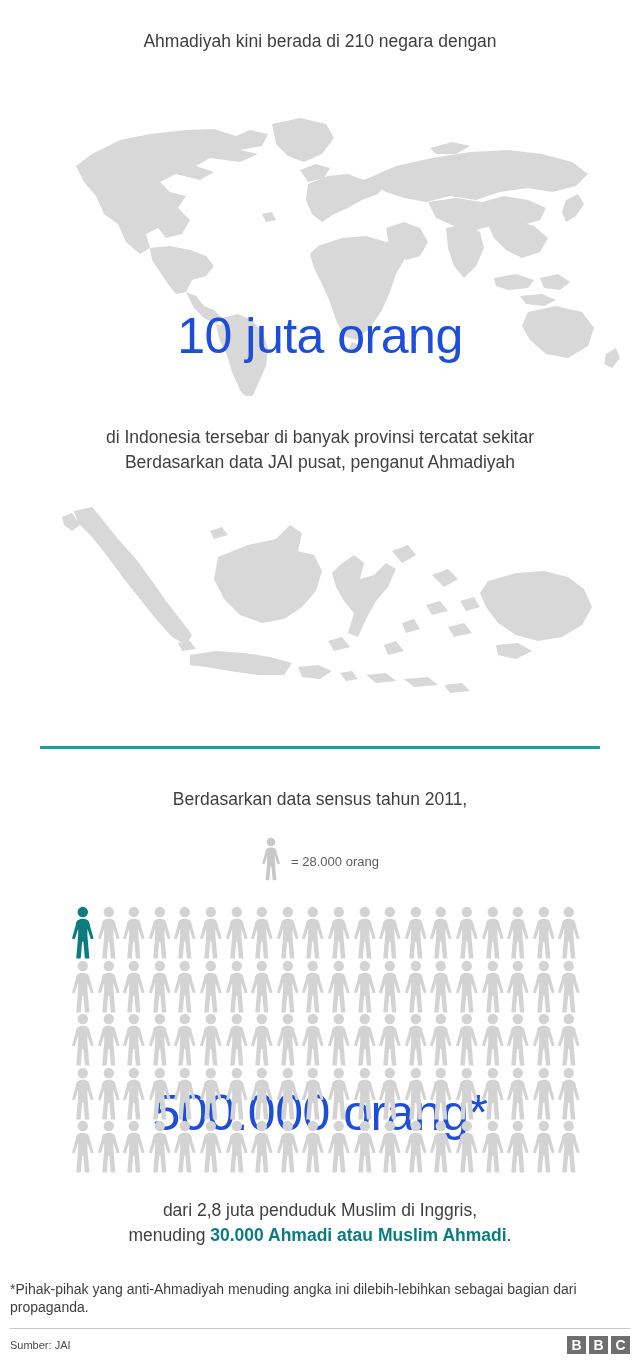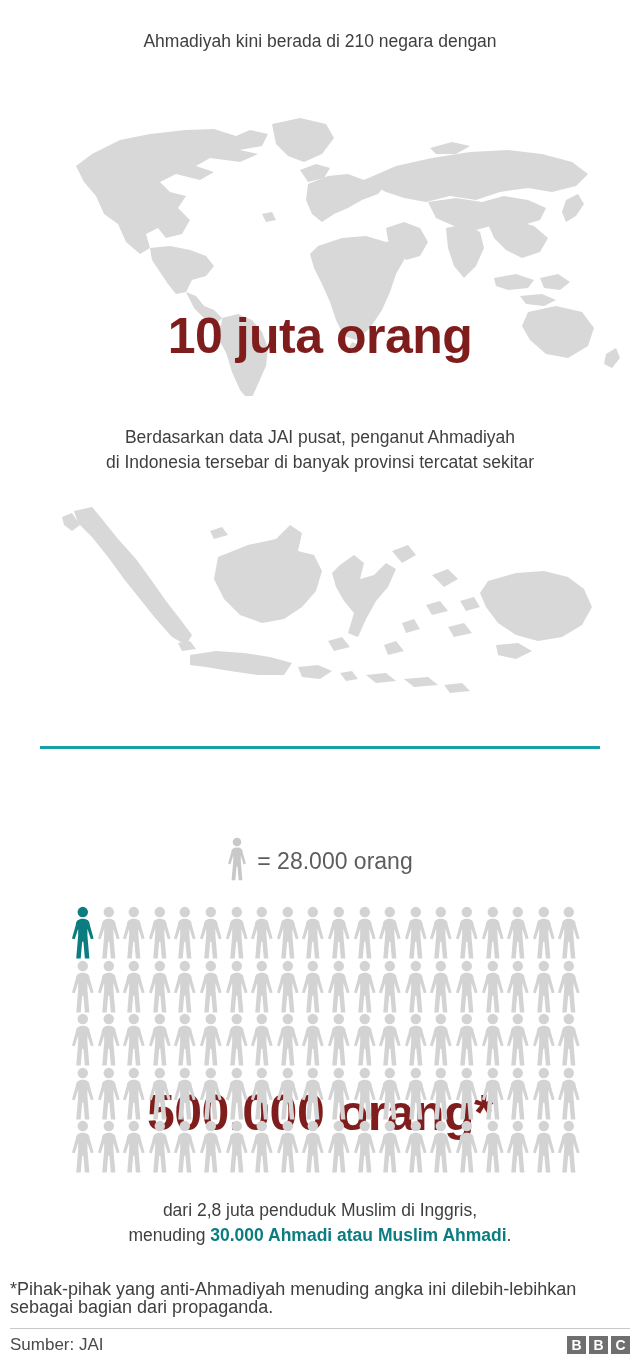--- a/index.html
+++ b/index.html
@@ -17,22 +17,22 @@
   .intro{
     font-size:17.5px;
     line-height:25px;
     text-align:center;
     color:#3f3f3f;
     font-weight:400;
   }
 
   .bignum{
     font-size:50px;
-    font-weight:bold;
-    color:#7f1d1d;
+    font-weight:normal;
+    color:#1d4ed8;
     text-align:center;
     letter-spacing:-0.5px;
     line-height:1;
   }
 
   
   #sec-world-title{position:absolute;left:0;top:29px;width:640px;}
   #world-block{position:absolute;left:0;top:96px;width:640px;height:300px;}
   #world-map{position:absolute;left:0;top:0;width:640px;height:300px;}
   #world-number{position:absolute;left:0;top:215px;width:640px;}
@@ -51,21 +51,21 @@
 
   
   #sec-census-title{position:absolute;left:0;top:787px;width:640px;}
 
   #legend{
     position:absolute;left:0;top:833px;width:640px;height:52px;
     display:flex;align-items:center;justify-content:center;gap:10px;
   }
   #legend .legend-figure{width:20px;height:44px;display:block;}
   #legend .legend-text{
-    font-size:23px;color:#5d5d5d;line-height:1;
+    font-size:13px;color:#5d5d5d;line-height:1;
     position:relative;top:2px;
   }
 
   
   #pictogram{
     position:absolute;left:70px;top:906px;
     width:512px;height:268px;
   }
   #pictogram .prow{
     display:flex;height:53.6px;
@@ -74,32 +74,32 @@
     width:25.6px;height:53.6px;display:block;
     flex:0 0 25.6px;
   }
 
   
   #census-caption{position:absolute;left:0;top:1198px;width:640px;text-align:center;}
   #census-caption .hl{color:#0b7d81;font-weight:bold;}
 
   #footnote{
     position:absolute;left:10px;top:1280px;width:624px;
-    font-size:18px;line-height:18px;color:#3f3f3f;text-align:left;
+    font-size:14px;line-height:18px;color:#3f3f3f;text-align:left;
   }
 
   #source-rule{
     position:absolute;left:10px;top:1328px;width:620px;height:1px;
     background:#c9c9c9;
   }
   #source-row{
     position:absolute;left:10px;top:1336px;width:620px;height:20px;
   }
   #source-text{
-    position:absolute;left:0;top:0;font-size:17px;color:#4a4a4a;
+    position:absolute;left:0;top:0;font-size:11px;color:#4a4a4a;
     line-height:18px;
   }
   #bbc-logo{
     position:absolute;right:0;top:0;display:flex;gap:3px;
   }
   #bbc-logo .blk{
     width:19px;height:18px;background:#6f6f6f;color:#ffffff;
     font-size:14px;font-weight:bold;
     display:flex;align-items:center;justify-content:center;
     font-family:"Liberation Sans",sans-serif;
@@ -165,22 +165,22 @@
 
         <path d="M262,118 L272,116 L276,124 L266,126 Z"></path>
         <path d="M352,246 L362,250 L356,258 L348,254 Z"></path>
         <path d="M430,52 L452,46 L470,50 L456,58 L436,58 Z"></path>
       </g>
     </svg>
     <div id="world-number" class="bignum">10 juta orang</div>
   </div>
 
   <div id="sec-indo-title" class="intro">
+    <div>di Indonesia tersebar di banyak provinsi tercatat sekitar</div>
     <div>Berdasarkan data JAI pusat, penganut Ahmadiyah</div>
-    <div>di Indonesia tersebar di banyak provinsi tercatat sekitar</div>
   </div>
 
   <div id="indo-block">
     <svg id="indo-map" viewBox="0 0 560 230" preserveAspectRatio="xMidYMid meet">
       <g fill="#d8d8d8">
 
         <path d="M34,16 L52,12 L62,24 L78,44 L96,64 L112,86 L126,106 L140,124 L152,140
                  L146,150 L132,142 L116,124 L100,104 L84,84 L68,62 L52,42 L38,28 Z"></path>
         <path d="M22,22 L32,18 L40,30 L32,36 L24,30 Z"></path>
 
@@ -214,20 +214,23 @@
         <path d="M344,150 L356,146 L364,156 L348,160 Z"></path>
         <path d="M362,128 L374,124 L380,134 L366,138 Z"></path>
         <path d="M138,148 L150,146 L156,154 L142,156 Z"></path>
       </g>
     </svg>
     <div id="indo-number" class="bignum">500.000 orang*</div>
   </div>
 
   <div id="divider"></div>
 
+  <div id="sec-census-title" class="intro">
+    <div>Berdasarkan data sensus tahun 2011,</div>
+  </div>
 
   <div id="legend">
     <svg class="legend-figure" viewBox="0 0 20 44">
       <circle cx="10" cy="5" r="4.3" fill="#c8c8c8"></circle>
       <path d="M10 10.5 C6.4 10.5 4.3 12.3 4.3 15.4 L1.1 26.6 L3.4 27.4 L6.2 18.6
                L6.2 24.2 L4.6 43.2 L8.3 43.2 L9.5 29.4 L10.5 29.4 L11.7 43.2 L15.4 43.2
                L13.8 24.2 L13.8 18.6 L16.6 27.4 L18.9 26.6 L15.7 15.4
                C15.7 12.3 13.6 10.5 10 10.5 Z" fill="#c8c8c8"></path>
     </svg>
     <span class="legend-text">= 28.000 orang</span>

